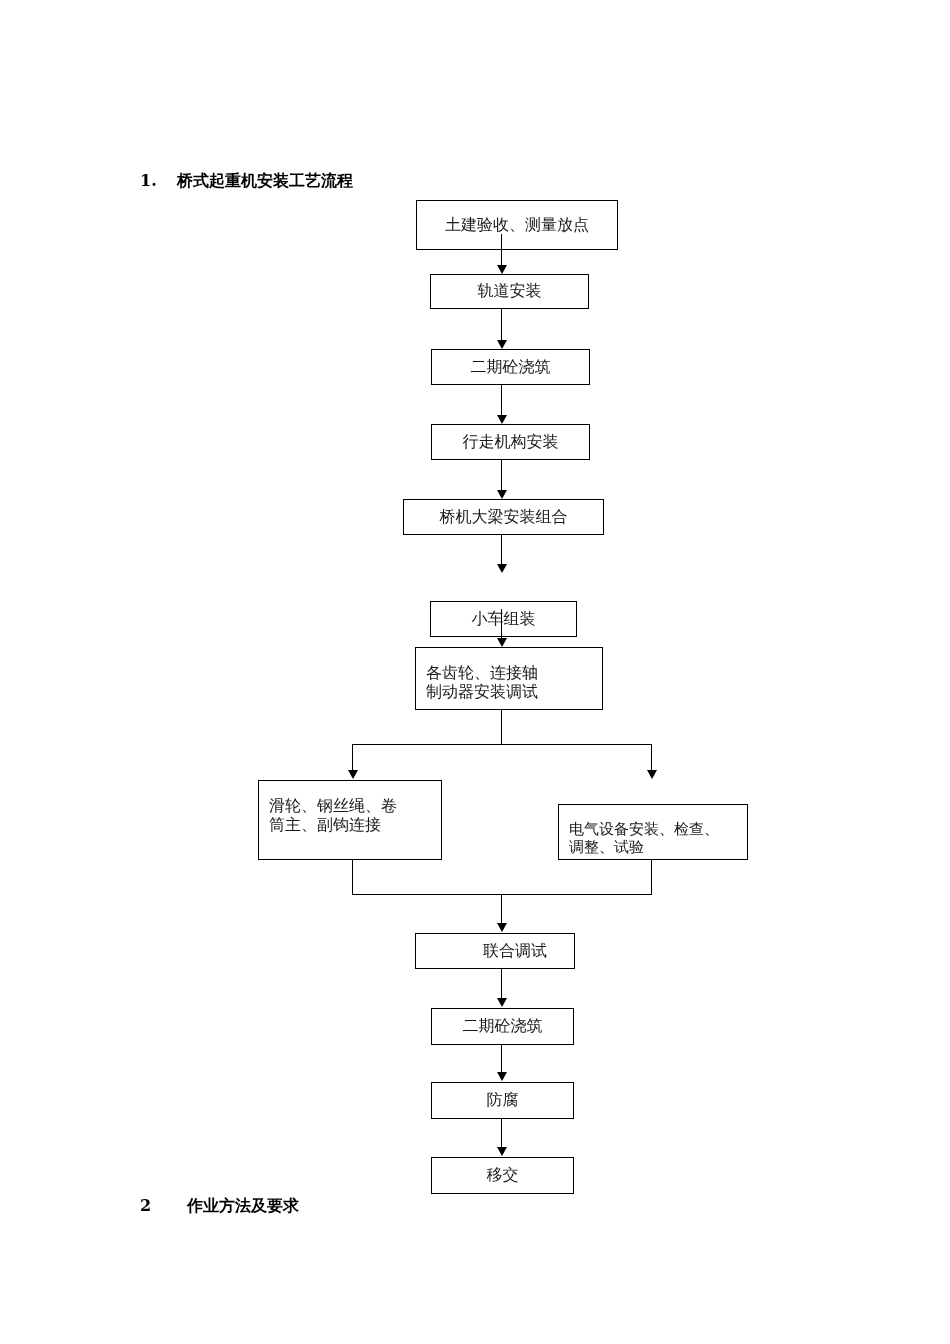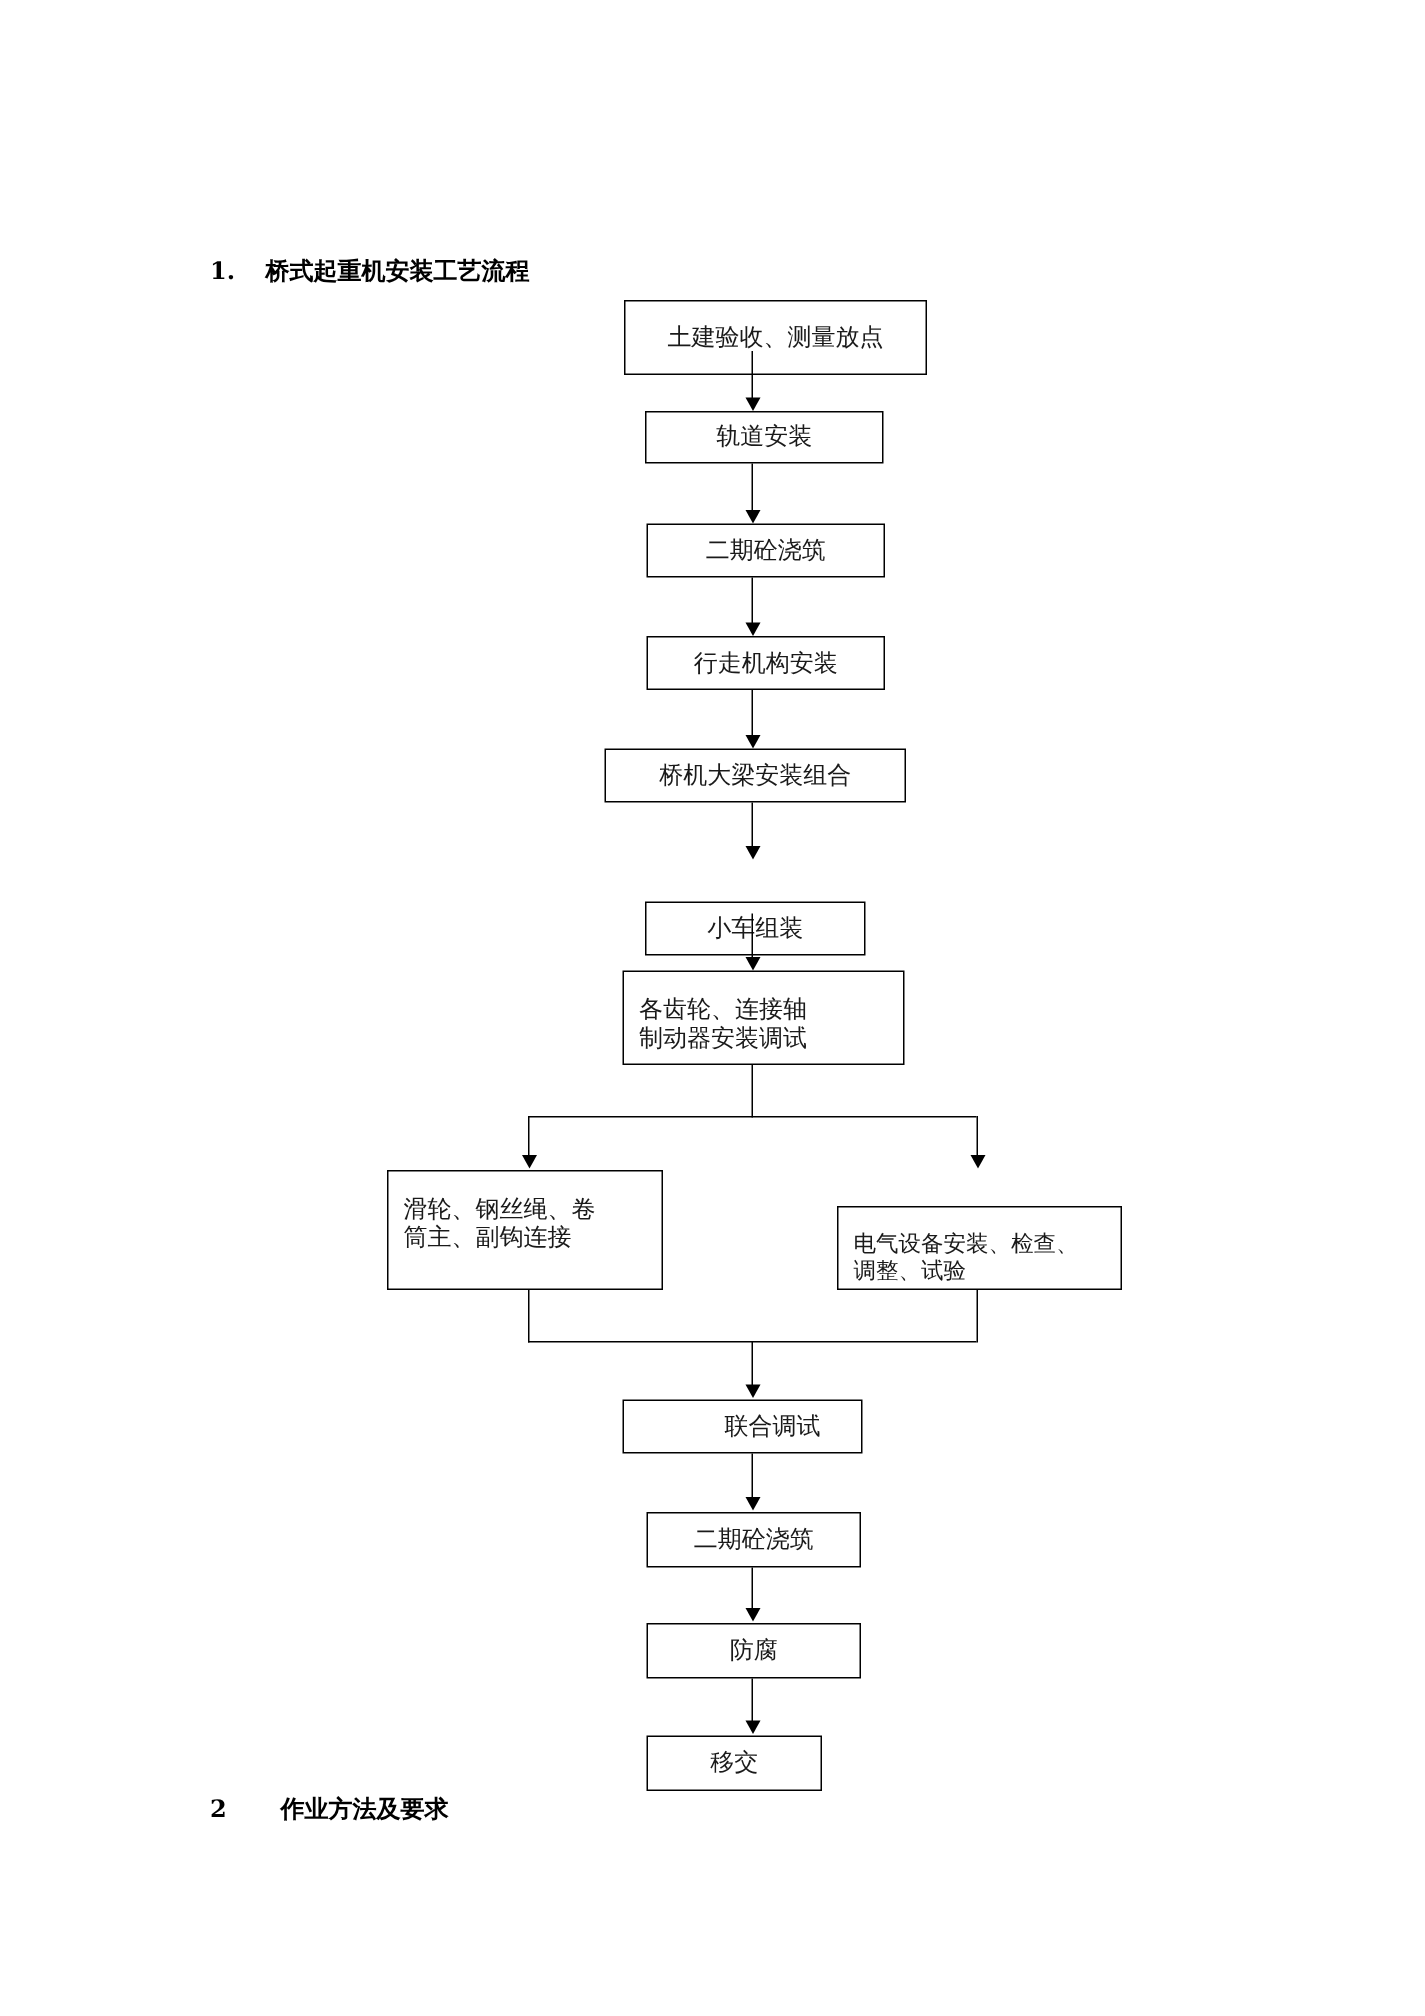--- a/index.html
+++ b/index.html
@@ -131,21 +131,21 @@
 
   <div class="node topleft small" style="left:558px; top:804px; width:190px; height:56px;">电气设备安装、检查、
 调整、试验</div>
 
   <div class="node center" style="left:415px; top:933px; width:160px; height:36px;padding-left:40px;">联合调试</div>
 
   <div class="node center" style="left:431px; top:1008px; width:143px; height:37px;">二期砼浇筑</div>
 
   <div class="node center" style="left:431px; top:1082px; width:143px; height:37px;">防腐</div>
 
-  <div class="node center" style="left:431px; top:1157px; width:117px; height:37px;">移交</div>
+  <div class="node center" style="left:431px; top:1157px; width:143px; height:37px;">移交</div>
 
   <div class="vline" style="left:501px; top:234px; height:32px;"></div>
   <div class="arrowhead" style="left:497px; top:265px;"></div>
 
   <div class="vline" style="left:501px; top:309px; height:32px;"></div>
   <div class="arrowhead" style="left:497px; top:340px;"></div>
 
   <div class="vline" style="left:501px; top:385px; height:31px;"></div>
   <div class="arrowhead" style="left:497px; top:415px;"></div>
 

